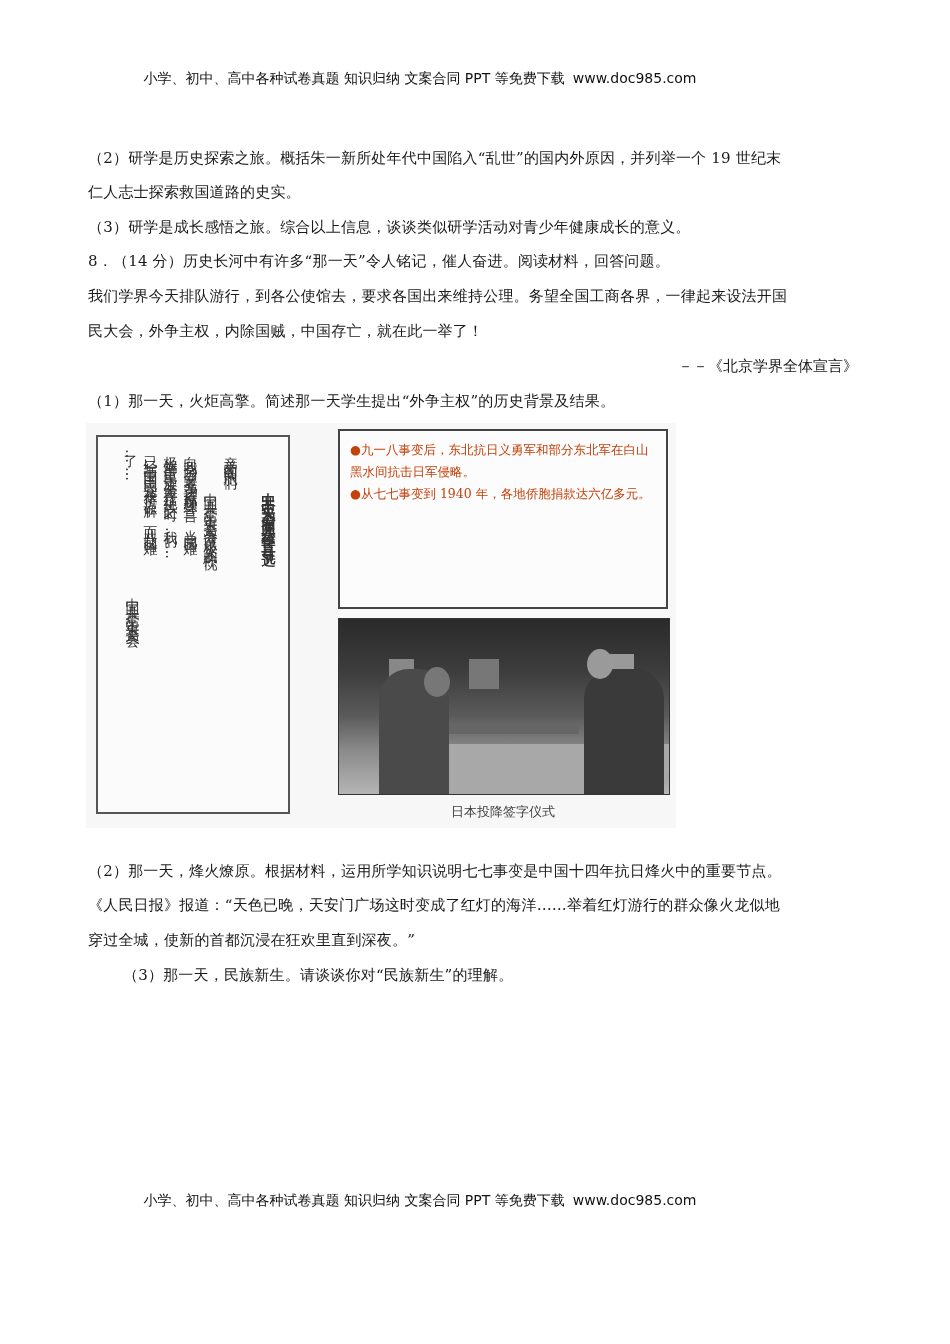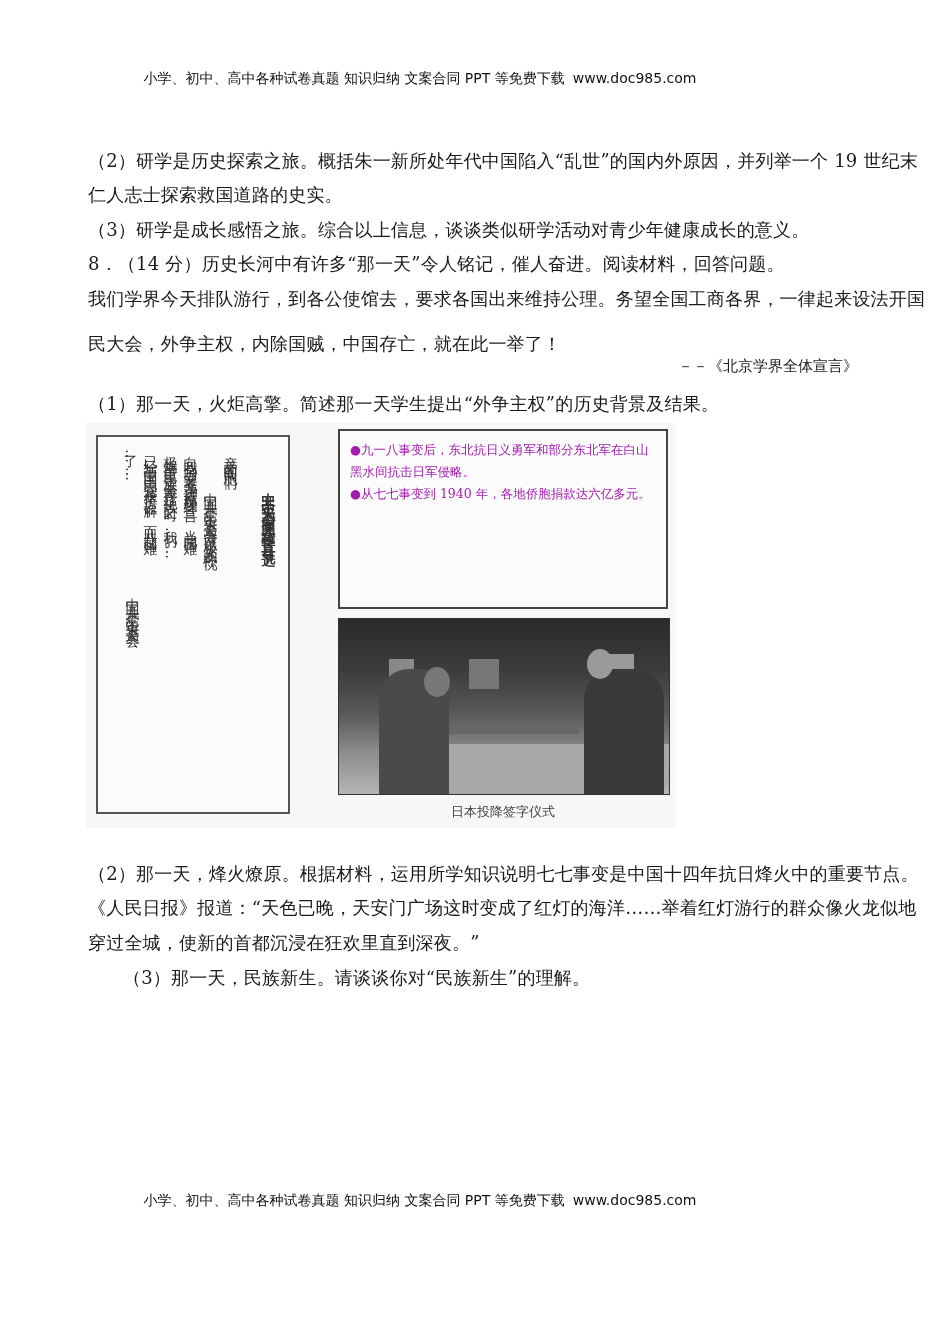--- a/index.html
+++ b/index.html
@@ -1,30 +1,30 @@
 <!DOCTYPE html>
 <html><head>
 <meta charset="utf-8">
 <style>
   html, body { margin: 0; padding: 0; background: #ffffff; }
   body { width: 950px; height: 1344px; position: relative; overflow: hidden;
          font-family: "DejaVu Serif", "Liberation Serif", serif; color: #1a1a1a; }
   .hdr { position: absolute; left: 0; width: 840px; text-align: center;
          font-family: "DejaVu Sans", "Liberation Sans", sans-serif; font-size: 14px; color: #111; }
   .hdr .url { margin-left: 8px; }
-  .line { position: absolute; left: 88px; font-size: 18px; white-space: nowrap; letter-spacing: 0.2px; }
+  .line { position: absolute; left: 88px; font-size: 15px; white-space: nowrap; letter-spacing: 0.2px; }
   .src { position: absolute; right: 92px; font-size: 15px; white-space: nowrap; }
   .figure { position: absolute; left: 86px; top: 423px; width: 590px; height: 405px; background: #f7f7f7; }
   .left-panel { position: absolute; left: 10px; top: 12px; width: 190px; height: 375px;
                 border: 2px solid #555; background: #fbfbfb; }
   .vcol { position: absolute; top: 8px; writing-mode: vertical-rl; font-size: 14px; color: #333;
           letter-spacing: 4px; font-family: "DejaVu Serif", serif; line-height: 1; }
   .right-box { position: absolute; left: 252px; top: 6px; width: 330px; height: 180px;
                border: 2px solid #444; background: #fcfcfc; padding: 8px 10px; box-sizing: border-box; }
-  .bullet { font-size: 12.5px; color: #a21caf; line-height: 22px; margin: 0; }
+  .bullet { font-size: 12.5px; color: #c2410c; line-height: 22px; margin: 0; }
   .photo { position: absolute; left: 252px; top: 195px; width: 330px; height: 175px;
            background: linear-gradient(180deg, #2a2a2a 0%, #3d3d3d 30%, #5a5a5a 55%, #8a8a8a 75%, #b5b5b5 100%);
            border: 1px solid #333; overflow: hidden; }
   .photo .win1 { position: absolute; left: 50px; top: 40px; width: 25px; height: 40px; background: #888; }
   .photo .win2 { position: absolute; left: 130px; top: 40px; width: 30px; height: 30px; background: #777; }
   .photo .win3 { position: absolute; left: 270px; top: 35px; width: 25px; height: 25px; background: #999; }
   .photo .person1 { position: absolute; left: 40px; top: 50px; width: 70px; height: 125px; background: #4a4a4a; border-radius: 30px 30px 0 0; }
   .photo .head1 { position: absolute; left: 85px; top: 48px; width: 26px; height: 30px; background: #777; border-radius: 50%; }
   .photo .person2 { position: absolute; left: 245px; top: 50px; width: 80px; height: 125px; background: #3a3a3a; border-radius: 30px 30px 0 0; }
   .photo .head2 { position: absolute; left: 248px; top: 30px; width: 26px; height: 30px; background: #9a9a9a; border-radius: 50%; }
@@ -38,21 +38,21 @@
 
 <div class="hdr" style="top:70px;">
   <span>小学、初中、高中各种试卷真题 知识归纳 文案合同 PPT 等免费下载</span><span class="url">www.doc985.com</span>
 </div>
 
 <div class="line" style="top:149px;">（2）研学是历史探索之旅。概括朱一新所处年代中国陷入“乱世”的国内外原因，并列举一个 19 世纪末</div>
 <div class="line" style="top:183px;">仁人志士探索救国道路的史实。</div>
 <div class="line" style="top:218px;">（3）研学是成长感悟之旅。综合以上信息，谈谈类似研学活动对青少年健康成长的意义。</div>
 <div class="line" style="top:252px;">8．（14 分）历史长河中有许多“那一天”令人铭记，催人奋进。阅读材料，回答问题。</div>
 <div class="line" style="top:287px;">我们学界今天排队游行，到各公使馆去，要求各国出来维持公理。务望全国工商各界，一律起来设法开国</div>
-<div class="line" style="top:332px;text-align:center;">民大会，外争主权，内除国贼，中国存亡，就在此一举了！</div>
+<div class="line" style="top:322px;text-align:center;">民大会，外争主权，内除国贼，中国存亡，就在此一举了！</div>
 <div class="src" style="top:357px;">－－《北京学界全体宣言》</div>
 <div class="line" style="top:392px;">（1）那一天，火炬高擎。简述那一天学生提出“外争主权”的历史背景及结果。</div>
 
 <div class="figure">
   <div class="left-panel">
     <div class="vcol" style="right:12px; top:45px; font-weight:bold;">中共中央为公布国共合作宣言（节选）</div>
     <div class="vcol" style="right:50px;">亲爱的同胞们：</div>
     <div class="vcol" style="right:70px; top:45px;">中国共产党中央委员会谨以极大的热忱</div>
     <div class="vcol" style="right:90px;">向我全国父老兄弟诸姑姊妹宣言，当此国难</div>
     <div class="vcol" style="right:110px;">极端严重民族生命存亡绝续之时，我们……</div>

